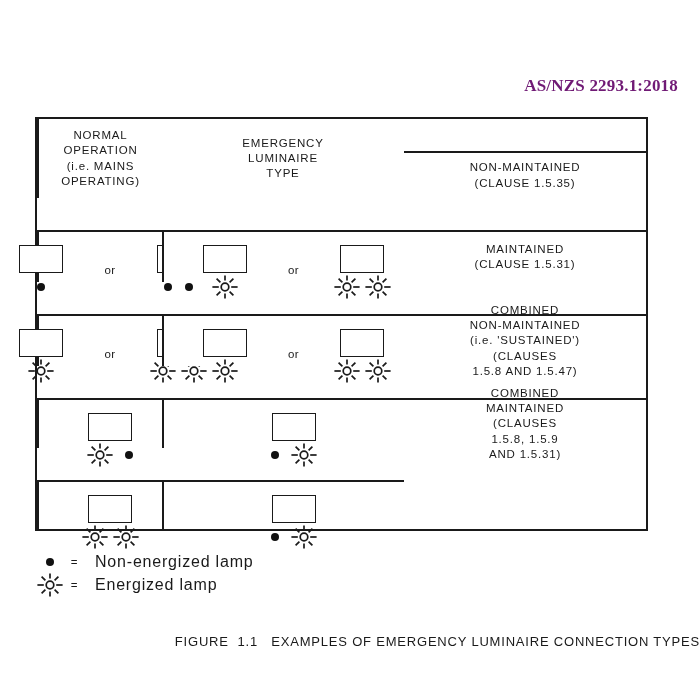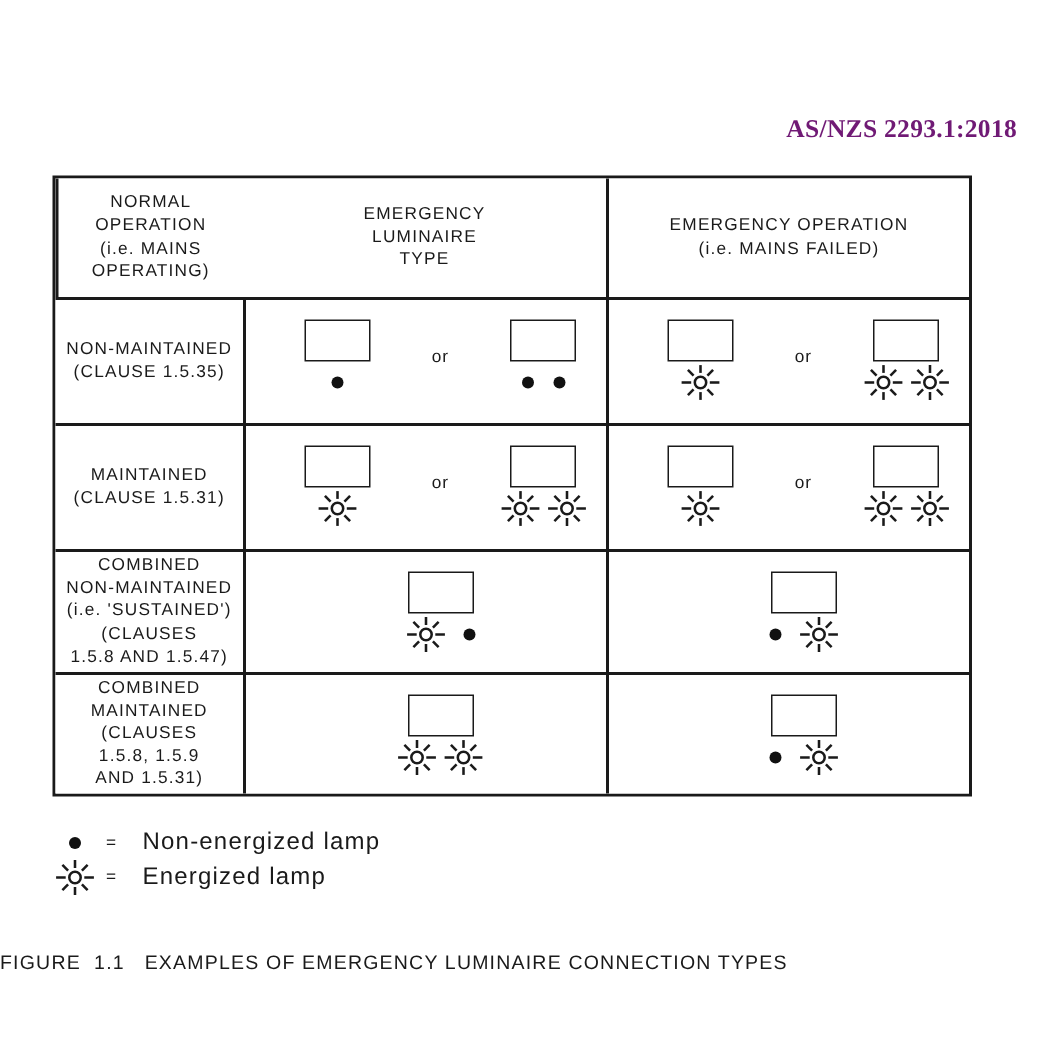--- a/index.html
+++ b/index.html
@@ -18,21 +18,21 @@
   .lum-table{
     position:absolute;left:35px;top:117px;
     display:grid;
     grid-template-columns:125px 242px 242px;
     grid-template-rows:79px 84px 84px 82px 81px;
     border:2px solid #1a1a1a;
     background:#fff;
   }
   .cell{box-sizing:border-box;background:#fff;}
   .c2,.c3{border-left:2px solid #1a1a1a;padding-left:19px;}
-  .rb{border-top:2px solid #1a1a1a;}
+  .rb{border-top:2px solid #1a1a1a;margin-top:32px;}
   .head-cell,.label-cell{
     display:flex;align-items:center;justify-content:center;
     text-align:center;white-space:pre-line;
     font-size:11.5px;line-height:1.32;letter-spacing:0.8px;
     padding:2px 1px;
   }
   .sym-cell{
     display:flex;justify-content:center;align-items:flex-start;
     padding-top:13px;gap:26px;
   }
@@ -52,37 +52,35 @@
   .burst{width:26px;height:26px;display:inline-block;flex:0 0 auto;line-height:0;}
   
   .legend{position:absolute;left:35px;top:548px;}
   .legend-title{font-size:12px;letter-spacing:0.8px;}
   .legend-item{display:flex;align-items:center;margin-top:5px;height:18px;}
   .legend-sym{width:30px;display:flex;justify-content:center;align-items:center;flex:0 0 auto;}
   .legend-eq{width:18px;text-align:center;font-size:11.5px;flex:0 0 auto;}
   .legend-label{font-size:16px;letter-spacing:0.8px;margin-left:12px;}
   
   .caption{
-    position:absolute;left:0;top:634px;width:700px;text-align:left;
+    position:absolute;left:0;top:634px;width:700px;text-align:right;
     font-size:13px;letter-spacing:0.8px;white-space:pre;color:#1a1a1a;
   }
 </style>
 </head>
 <body>
 
 <div class="doc-ref">AS/NZS 2293.1:2018</div>
 
 <div class="lum-table" id="lum-table">
   <div class="cell head-cell c2">NORMAL OPERATION
 (i.e. MAINS OPERATING)</div>
   <div class="cell head-cell">EMERGENCY
 LUMINAIRE
 TYPE</div>
-  <div class="cell head-cell c3">EMERGENCY OPERATION
-(i.e. MAINS FAILED)</div>
 
 <div class="cell label-cell rb">NON-MAINTAINED
 (CLAUSE 1.5.35)</div>
     <div class="cell sym-cell rb c2">
       <div class="lum-group dual">
         <div class="lum-rect"></div>
         <div class="lamp-row" style="gap: 0px;">
           <span class="dot"></span>
         </div>
       </div>

